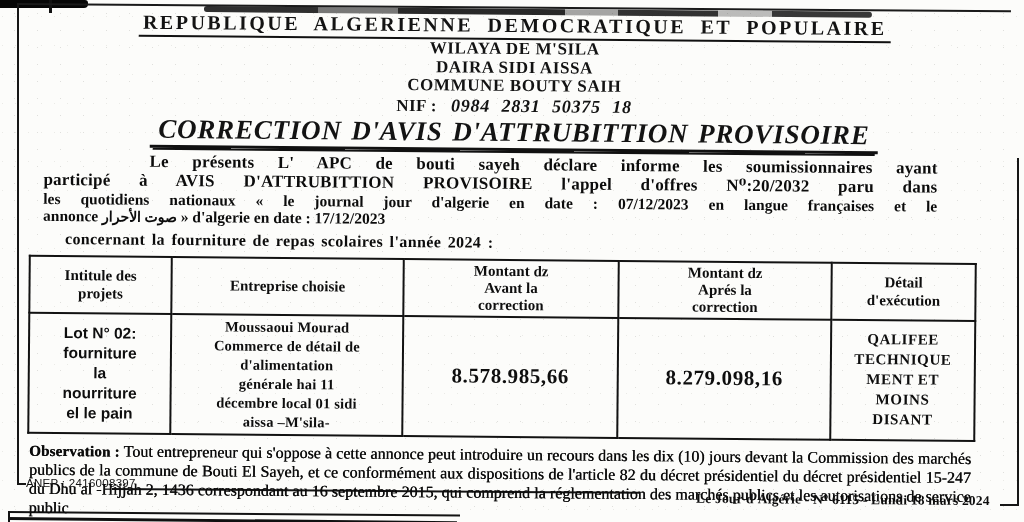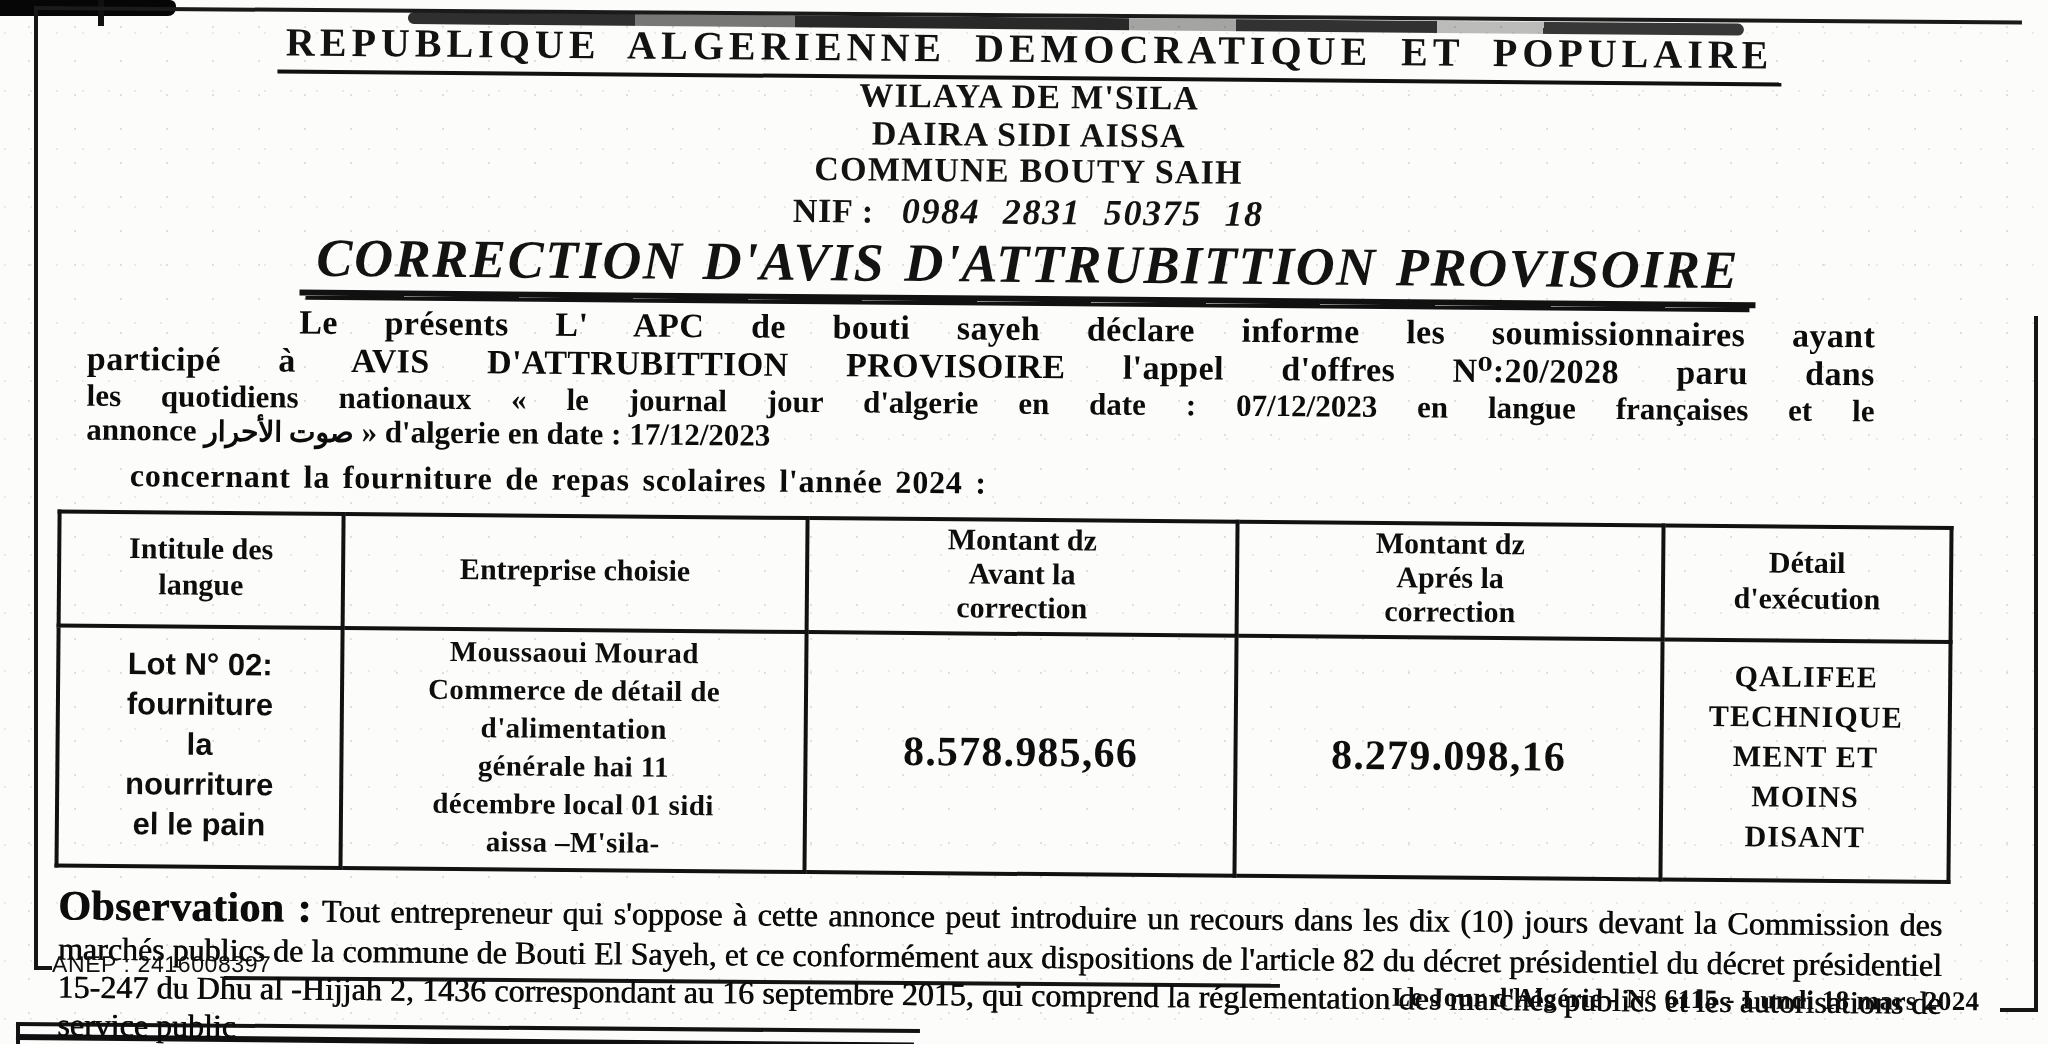--- a/index.html
+++ b/index.html
@@ -87,21 +87,21 @@
   td.c2{font-weight:700;font-size:14.5px;line-height:1.3;letter-spacing:.2px;}
   td.c3,td.c4{font-weight:700;font-size:21px;letter-spacing:.6px;}
   td.c5{font-weight:700;font-size:15px;line-height:1.32;letter-spacing:.6px;}
   tr.bodyrow{height:92px;}
 
   .obs{
     margin:7px 0 0 14px;width:942px;text-align:justify;
     font-size:16px;line-height:1.2;color:#0c0c0c;
     text-shadow:.35px 0 0 #0c0c0c;
   }
-  .obs b{font-size:21px;letter-spacing:.2px;}
+  .obs b{font-size:15px;letter-spacing:.2px;}
 
   .anep{
     position:absolute;left:26px;top:477px;
     font-family:"Liberation Sans","DejaVu Sans",sans-serif;
     font-weight:400;font-size:11.5px;letter-spacing:.3px;color:#101010;
   }
   .journal{
     position:absolute;right:34px;top:492px;
     font-weight:700;font-size:13.5px;letter-spacing:.2px;color:#0d0d0d;
     transform:rotate(0.45deg);
@@ -137,21 +137,21 @@
 
   <div class="center main-title">
     <span>CORRECTION D'AVIS D'ATTRUBITTION PROVISOIRE</span>
   </div>
 
   <div class="intro">
     <div class="iline il1">
       <span>Le présents L' APC de bouti sayeh déclare informe les soumissionnaires ayant</span>
     </div>
     <div class="iline il2">
-      <span>participé à AVIS D'ATTRUBITTION PROVISOIRE l'appel d'offres </span><span>N⁰:20/2028</span><span> paru dans</span>
+      <span>participé à AVIS D'ATTRUBITTION PROVISOIRE l'appel d'offres </span><span>N⁰:20/2032</span><span> paru dans</span>
     </div>
     <div class="iline il3">
       <span>les quotidiens nationaux « le journal jour d'algerie en date : </span><span>07/12/2023</span><span> en langue françaises et le</span>
     </div>
     <div class="iline il4">
       <span>annonce </span><span class="ar">صوت الأحرار</span><span> » d'algerie  en date : </span><span>17/12/2023</span>
     </div>
     <div class="concern">concernant la fourniture de repas scolaires l'année 2024 :</div>
   </div>
 
@@ -159,21 +159,21 @@
     <colgroup>
       <col style="width:142px">
         <col style="width:232px">
         <col style="width:215px">
         <col style="width:213px">
         <col style="width:144px">
     </colgroup>
     <thead>
       <tr>
         <th>Intitule des
-langue</th>
+projets</th>
         <th>Entreprise choisie</th>
         <th>Montant dz
 Avant la
 correction</th>
         <th>Montant dz
 Aprés  la
 correction</th>
         <th>Détail
 d'exécution</th>
       </tr>

